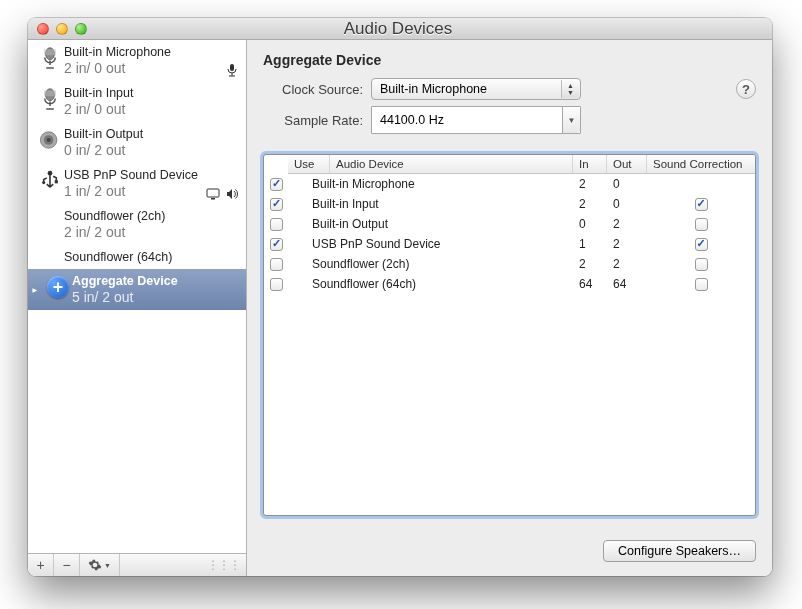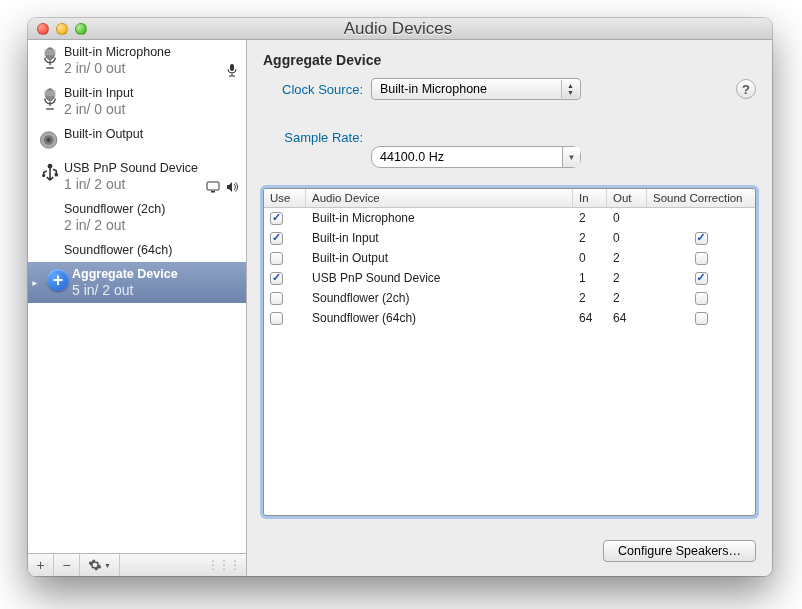--- a/index.html
+++ b/index.html
@@ -25,28 +25,28 @@
   .dev.selected .name{ color:#fff; font-weight:bold;}
   .dev.selected .io { color:#e6ebf4; }
   .dev.selected::before { content:"▶"; position:absolute; left:3px; top:50%; transform:translateY(-50%) scale(0.6); color:#fff; font-size:10px;}
   .dev.selected .iconwrap{ margin-left:8px;}
   .sidebar-footer { height:23px; border-top:1px solid #b3b3b3; background:linear-gradient(#f9f9f9,#e3e3e3); display:flex; align-items:center; }
   .ftr-btn { width:26px; height:100%; display:flex; align-items:center; justify-content:center; border-right:1px solid #c8c8c8; font-size:14px; color:#555; cursor:default; }
   .grip { margin-left:auto; margin-right:6px; color:#aaa; letter-spacing:-1px;}
   .main { flex:1; background:#ededed; padding:12px 16px 14px 16px; display:flex; flex-direction:column; }
   .main h1 { font-size:14px; font-weight:bold; color:#2a2a2a; margin-bottom:10px; }
   .formrow { display:flex; align-items:center; margin-bottom:6px; }
-  .formrow .lbl { width:100px; text-align:right; margin-right:8px; color:#0369a1; font-size:13píx; font-size:13px;}
+  .formrow .lbl { width:100px; text-align:right; margin-right:8px; color:#404040; font-size:13píx; font-size:13px;}
   .select { flex:0 0 210px; height:22px; background:linear-gradient(#fdfdfd,#e8e8e8); border:1px solid #a6a6a6; border-radius:4px; display:flex; align-items:center; padding:0 8px; position:relative; font-size:12.5px; }
   .select .arrows { position:absolute; right:1px; top:1px; bottom:1px; width:18px; border-left:1px solid #bcbcbc; display:flex; flex-direction:column; align-items:center; justify-content:center; font-size:7px; color:#444; background:linear-gradient(#fdfdfd,#dedede); border-radius:0 3px 3px 0;}
-  .combo { flex:0 0 210px; height:22px; background:#fff; border:1px solid #a6a6a6; border-radius:9px; display:flex; align-items:center; padding:0 8px; position:relative; font-size:12.5px;margin-top:40px; }
+  .combo { flex:0 0 210px; height:28px; background:#fff; border:1px solid #a6a6a6; border-radius:1px; display:flex; align-items:center; padding:0 8px; position:relative; font-size:12.5px; }
   .combo .drop { position:absolute; right:0; top:0; bottom:0; width:18px; border-left:1px solid #a6a6a6; display:flex; align-items:center; justify-content:center; font-size:8px; color:#555; background:linear-gradient(#fdfdfd,#e8e8e8); border-radius:0 3px 3px 0;}
   .help { width:20px;height:20px;border-radius:50%;background:linear-gradient(#fff,#e5e5e5);border:1px solid #acacac;display:flex;align-items:center;justify-content:center;color:#555;font-weight:bold;font-size:13px;margin-left:auto;}
   .tablebox { margin-top:14px; flex:1; border:1px solid #8e8e8e; border-radius:3px; background:#fff; overflow:hidden; display:flex; flex-direction:column; box-shadow:0 0 0 3px #a9c5ea;}
-  .thead { display:flex; height:19px; background:linear-gradient(#fdfdfd,#ebebeb); border-bottom:1px solid #c6c6c6; font-size:11.5px; color:#333;}
+  .thead { display:flex; height:19px; background:linear-gradient(#fdfdfd,#ebebeb); border-bottom:1px solid #c6c6c6; font-size:11.5px; color:#333;margin-left:24px;}
   .thead div{ display:flex; align-items:center; padding:0 6px; border-right:1px solid #d6d6d6;}
   .col-use{width:42px;} .col-name{flex:1;} .col-in{width:34px;} .col-out{width:40px;} .col-drift{width:108px; border-right:none !important;}
   .tbody{ flex:1; overflow:auto; }
   .trow{ display:flex; height:20px; align-items:center; font-size:12px; color:#222;}
   .trow > div{ padding:0 6px; display:flex; align-items:center;}
   .chk{ width:13px;height:13px; border:1px solid #999; border-radius:3px; background:linear-gradient(#fff,#eaeaea); display:flex; align-items:center; justify-content:center;}
   .chk.checked::after{ content:"✓"; font-size:11px; color:#2452b5; font-weight:bold; line-height:1; margin-top:-1px;}
   .bottom-btn{ align-self:flex-end; margin-top:24px; height:22px; padding:4px 14px; border-radius:4px; border:1px solid #9f9f9f; background:linear-gradient(#fdfdfd,#e4e4e4); font-size:12.5px; display:flex; align-items:center; }
   svg{display:block;}
   .plus-icon{width:22px;height:22px;border-radius:50%;background:radial-gradient(circle at 30% 30%,#5fa8ff,#1c5fd0);display:flex;align-items:center;justify-content:center;box-shadow:0 1px 2px rgba(0,0,0,0.4), inset 0 1px 2px rgba(255,255,255,0.5);}
@@ -104,20 +104,21 @@
           <div class="dev">
             <div class="iconwrap">
               <svg width="22" height="22" viewBox="0 0 32 32">
                 <ellipse cx="14" cy="16" rx="12" ry="12" fill="#aaa" stroke="#666"></ellipse>
                 <ellipse cx="14" cy="16" rx="7" ry="7" fill="#777"></ellipse>
                 <ellipse cx="14" cy="16" rx="3" ry="3" fill="#444"></ellipse>
               </svg>
             </div>
             <div class="txt">
               <div class="name">Built-in Output</div>
+              <div class="io">0 in/ 2 out</div>
             </div>
           </div>
           <div class="dev">
             <div class="iconwrap">
               <svg width="20" height="22" viewBox="0 0 24 28">
                 <circle cx="12" cy="4" r="3" fill="#333"></circle>
                 <path d="M12 4v18M12 22l-4-4M12 22l4-4M8 10l-4 2v4M16 8l4 2v4" stroke="#333" stroke-width="2" fill="none"></path>
                 <circle cx="4" cy="16" r="2" fill="#333"></circle>
                 <rect x="18" y="13" width="4" height="4" fill="#333"></rect>
               </svg>

